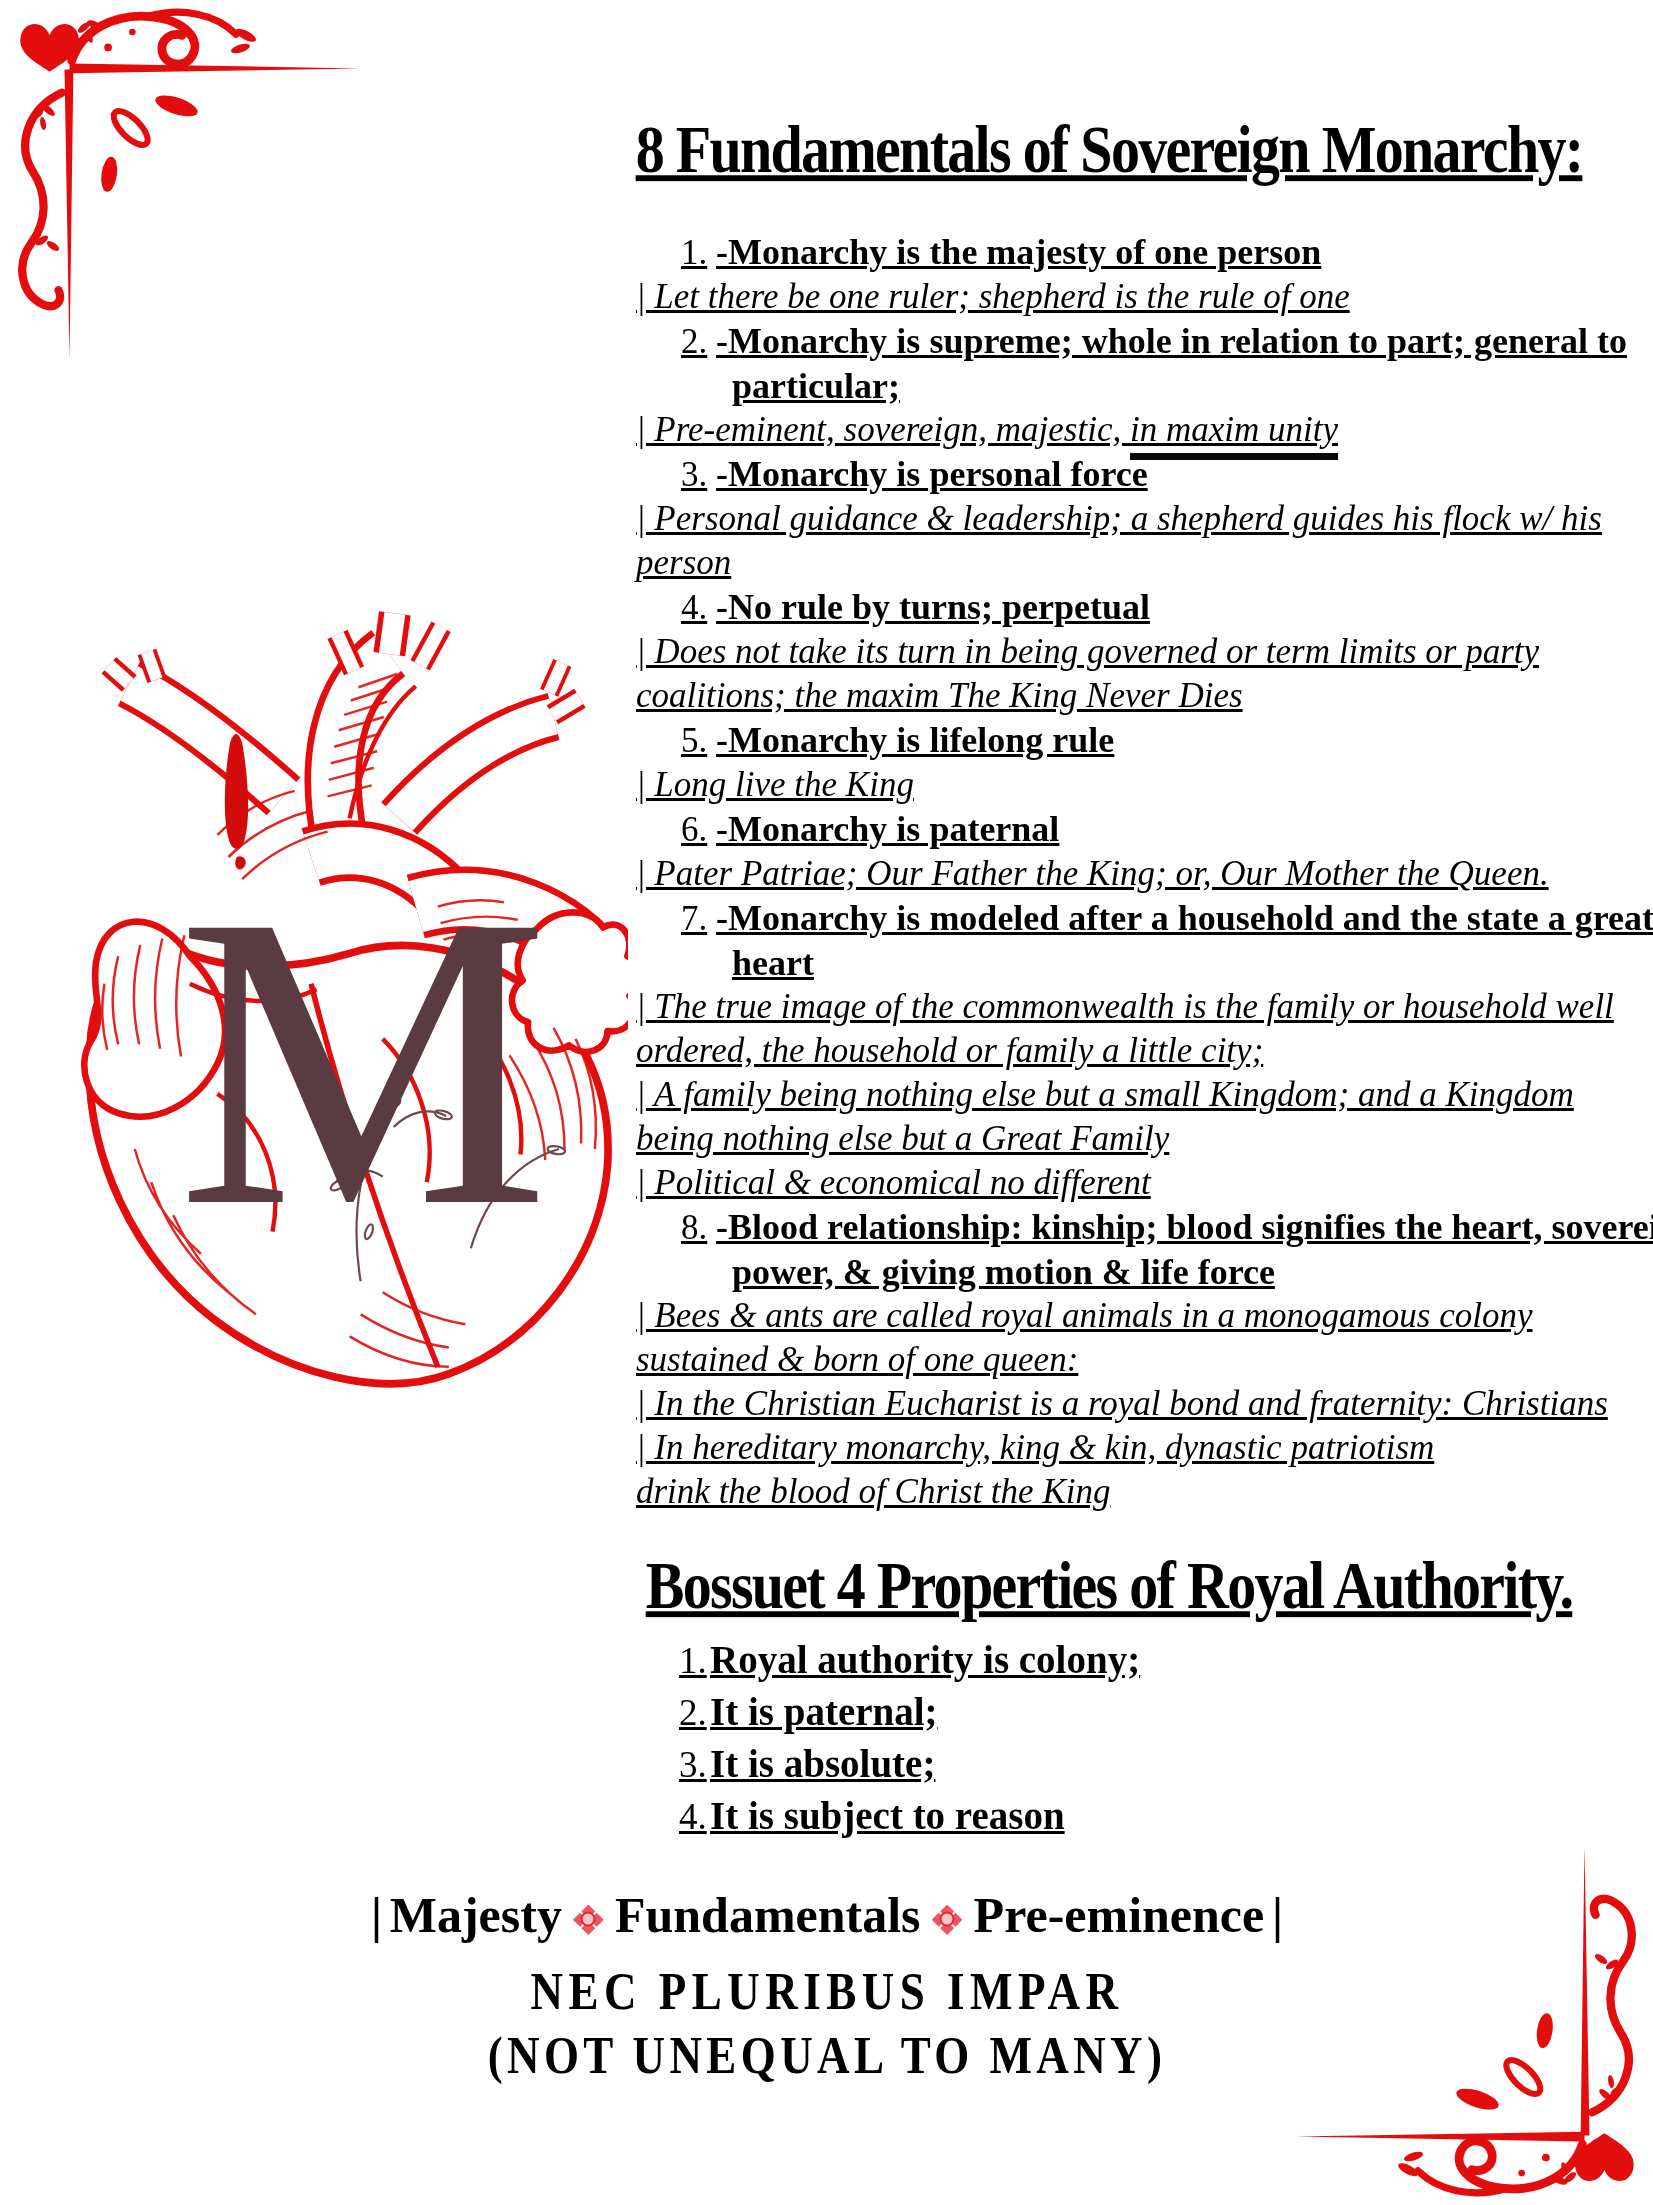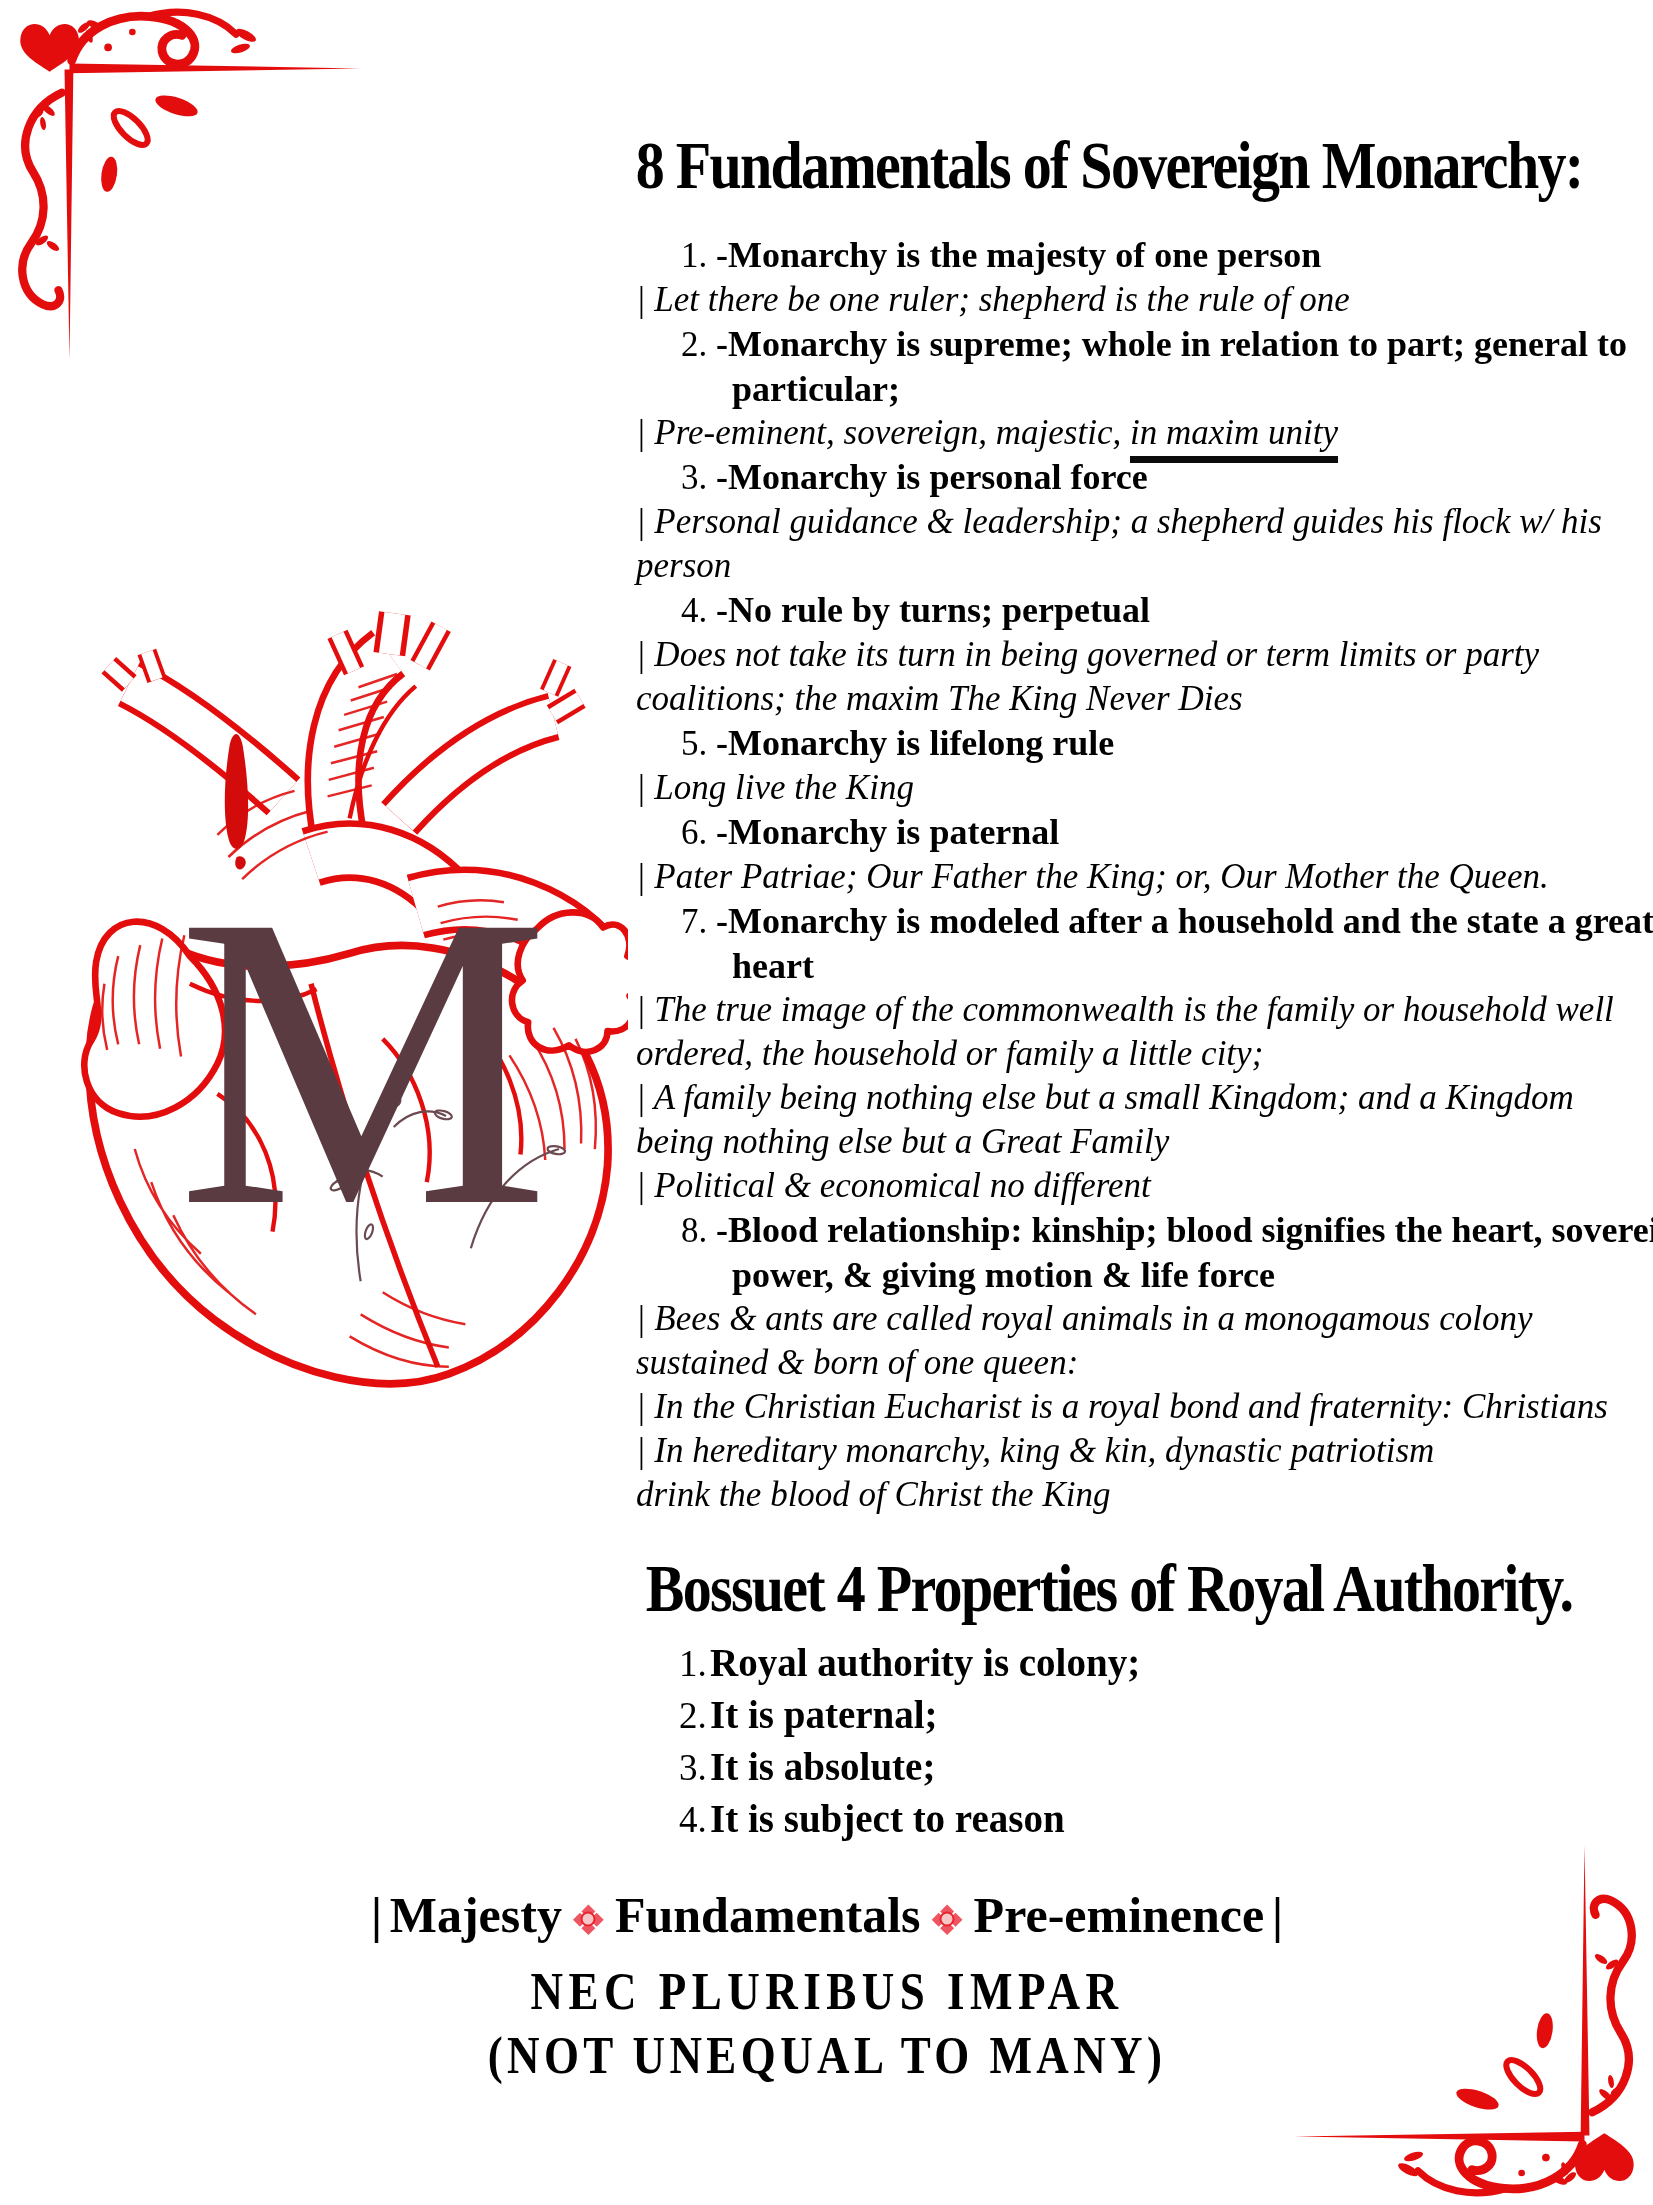--- a/index.html
+++ b/index.html
@@ -10,27 +10,27 @@
   .orn-tl{position:absolute;left:0;top:0;width:364px;height:364px;}
   .orn-br{position:absolute;right:0;bottom:0;width:364px;height:364px;transform:rotate(180deg);}
 
   
   .heart-wrap{position:absolute;left:52px;top:598px;width:576px;height:799px;}
   .heart-wrap svg{position:absolute;left:0;top:0;}
   .monogram{position:absolute;left:125px;top:254px;font-size:419px;line-height:419px;
             font-family:"Liberation Serif",serif;font-weight:normal;color:#5a3b42;z-index:2;}
 
   
-  .col{position:absolute;left:584px;top:16px;width:1050px;}
+  .col{position:absolute;left:584px;top:0;width:1050px;text-decoration:underline;}
   .title{font-family:"Liberation Serif",serif;font-weight:bold;text-align:center;
          white-space:nowrap;letter-spacing:-1.7px;transform:scaleY(1.18);transform-origin:center top;}
   .t1{margin:108px 0 0 0;font-size:58px;line-height:1.2;}
   .t2{margin:30px 0 0 0;font-size:58px;line-height:1.2;}
 
-  .flist{margin-top:39px;}
+  .flist{margin-top:52px;}
   .bline{font-size:36px;line-height:44px;font-weight:bold;padding-left:148px;text-indent:-51px;
          white-space:nowrap;}
   .bline.cont{text-indent:0;}
   .num{font-weight:normal;font-size:35px;padding-right:8.8px;}
   .nline{font-size:35px;line-height:44px;font-style:italic;padding-left:52px;white-space:nowrap;}
   .und{border-bottom:7.7px solid #0b0b0b;padding-bottom:4.4px;}
 
   .blist{margin-top:21px;}
   .bossline{font-size:39px;line-height:51px;font-weight:bold;padding-left:128px;text-indent:-33px;
             white-space:nowrap;}

